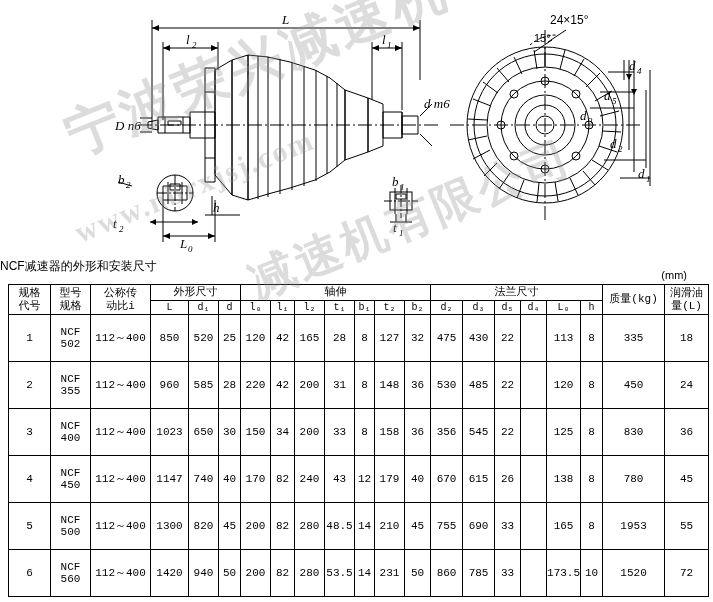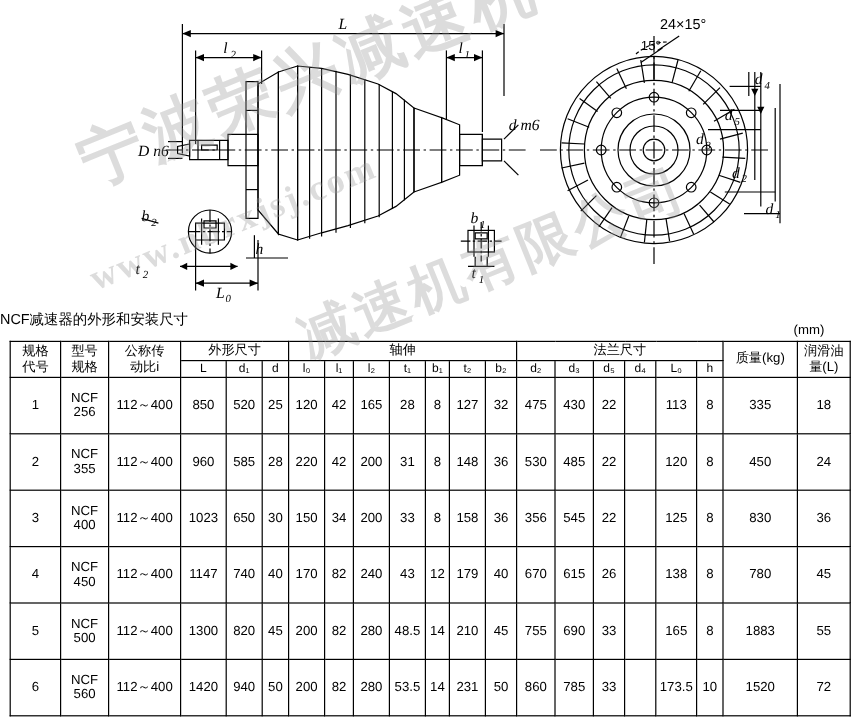--- a/index.html
+++ b/index.html
@@ -93,20 +93,21 @@
   }
 
   
   #spec-table {
     position: absolute;
     left: 8px;
     top: 284px;
     border-collapse: collapse;
     width: 697px;
     table-layout: fixed;
+    font-family: Liberation Mono, monospace;
   }
   #spec-table td, #spec-table th {
     border: 1px solid #000;
     text-align: center;
     vertical-align: middle;
     font-size: 11px;
     font-weight: normal;
     padding: 1px 0;
     line-height: 1.15;
   }
@@ -398,21 +399,21 @@
         <td class="hdr-sub">d₃</td>
         <td class="hdr-sub">d₅</td>
         <td class="hdr-sub">d₄</td>
         <td class="hdr-sub">L₀</td>
         <td class="hdr-sub">h</td>
       </tr>
     </thead>
     <tbody id="table-body">
         <tr>
           <td>1</td>
-          <td class="two-line"><span>NCF</span><br><span>256</span></td>
+          <td class="two-line"><span>NCF</span><br><span>502</span></td>
           <td>112～400</td>
           <td>850</td>
           <td>520</td>
           <td>25</td>
           <td>120</td>
           <td>42</td>
           <td>165</td>
           <td>28</td>
           <td>8</td>
           <td>127</td>
@@ -508,21 +509,21 @@
           <td>48.5</td>
           <td>14</td>
           <td>210</td>
           <td>45</td>
           <td>755</td>
           <td>690</td>
           <td>33</td>
           <td></td>
           <td>165</td>
           <td>8</td>
-          <td>1883</td>
+          <td>1953</td>
           <td>55</td>
         </tr>
         <tr>
           <td>6</td>
           <td class="two-line"><span>NCF</span><br><span>560</span></td>
           <td>112～400</td>
           <td>1420</td>
           <td>940</td>
           <td>50</td>
           <td>200</td>

